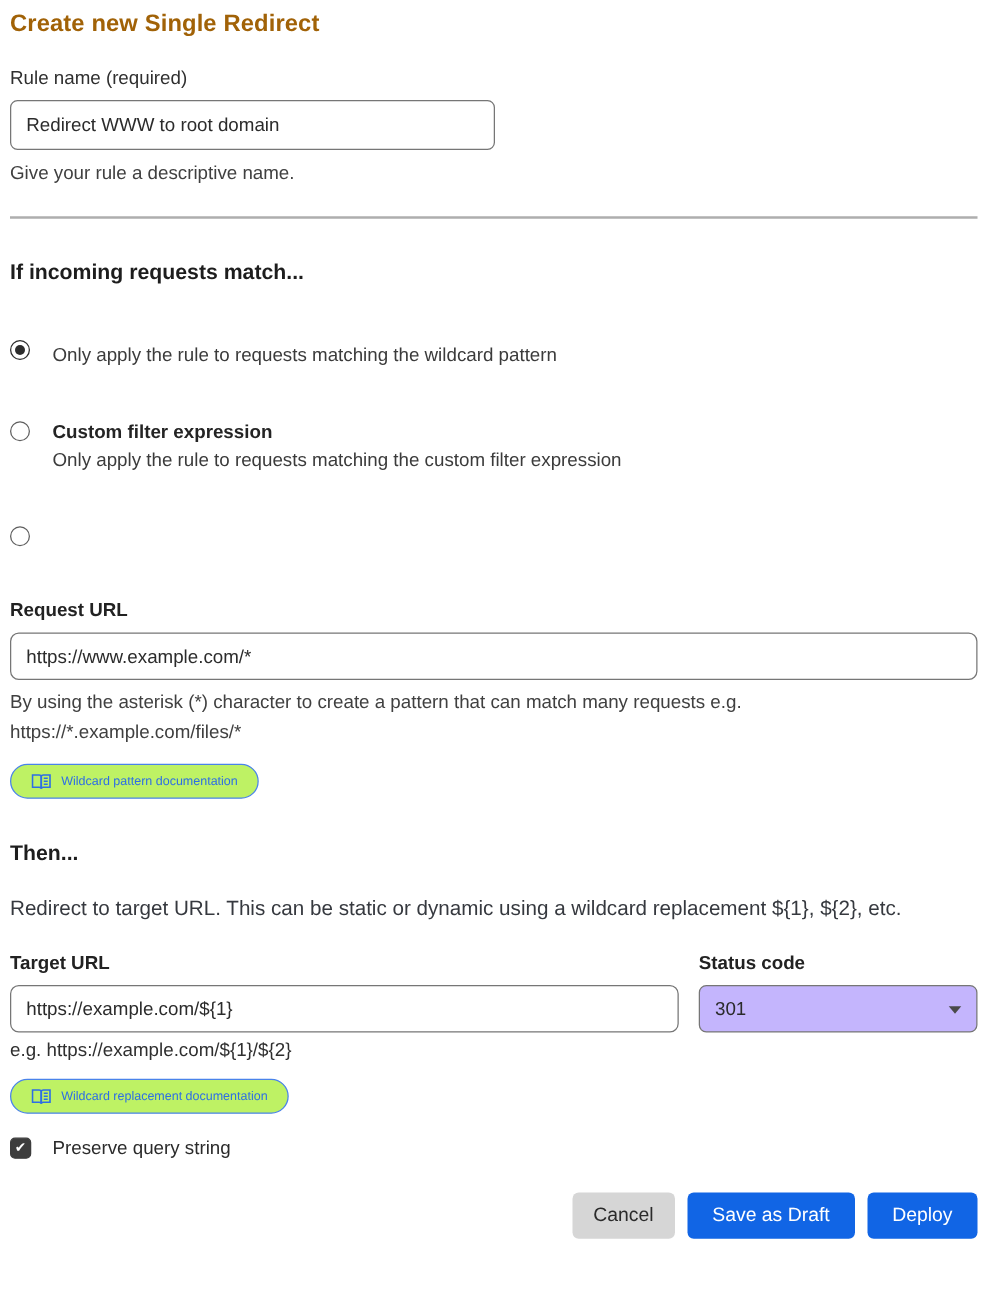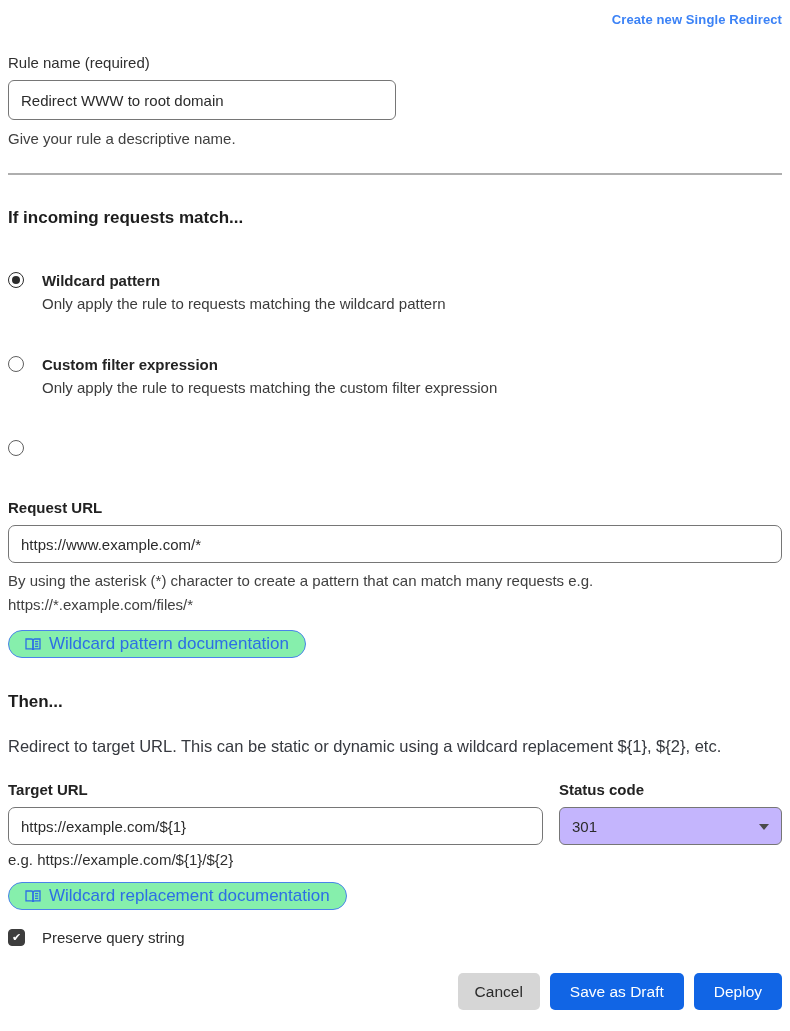--- a/index.html
+++ b/index.html
@@ -6,23 +6,22 @@
   html, body { width: 790px; }
   body {
     width: 790px; height: 1031px;
     background: #ffffff;
     font-family: "Liberation Sans", "DejaVu Sans", sans-serif;
     color: #2b2b2b;
     padding: 8px 8px 4px 8px;
     overflow: hidden;
   }
   .page-title {
-    font-size: 13px; line-height: 24px; font-weight: bold; color: #3b82f6;
+    font-size: 19px; line-height: 24px; font-weight: bold; color: #a16207;
     letter-spacing: 0.1px;
-    text-align: right;
   }
   .field-label { font-size: 15px; line-height: 18px; color: #2f2f2f; margin-top: 22px; }
   .field-label.bold { font-weight: bold; color: #222; }
   .text-input {
     display: block; margin-top: 8px; height: 40px;
     border: 1px solid #767676; border-radius: 6px;
     padding: 0 12px; font-size: 15px; color: #2b2b2b;
     font-family: "Liberation Sans", "DejaVu Sans", sans-serif;
     background: #fff; outline: none;
   }
@@ -50,21 +49,21 @@
   .radio-texts { display: flex; flex-direction: column; }
   .radio-label { font-size: 15px; line-height: 19px; font-weight: bold; color: #242424; cursor: pointer; }
   .radio-desc { font-size: 15px; line-height: 18px; color: #3b3b3b; margin-top: 5px; }
   .request-url-label { margin-top: 43px; }
   .help-wrap { margin-top: 6px; max-width: 774px; }
   
   .doc-pill {
     display: inline-flex; align-items: center; gap: 8px;
     margin-top: 13px; height: 28px; padding: 0 16px;
     border: 1px solid #4a83ea; border-radius: 15px;
-    background: #86efac; color: #2d6ee5; font-size: 17px;
+    background: #bef264; color: #2d6ee5; font-size: 10px;
     font-family: "Liberation Sans", "DejaVu Sans", sans-serif;
     cursor: pointer;
   }
   .doc-pill .book-icon { display: inline-flex; color: #2d6ee5; }
   .then-heading { margin-top: 33px; }
   .then-desc { font-size: 16.5px; line-height: 22px; color: #36393f; margin-top: 22px; }
   
   .target-row { display: flex; gap: 16px; margin-top: 24px; }
   .target-col { width: 535px; }
   .status-col { flex: 1; }
@@ -117,21 +116,20 @@
 <input type="text" class="text-input rule-name-input" value="Redirect WWW to root domain" style="">
 <div class="help-text">Give your rule a descriptive name.</div>
 
 <hr class="divider">
 
 <h2 class="section-heading">If incoming requests match...</h2>
 
 <div class="radio-option">
   <input type="radio" name="match-type" class="radio-input" checked="" style="">
   <div class="radio-texts">
-    <span class="radio-label">Wildcard pattern</span>
     <span class="radio-desc">Only apply the rule to requests matching the wildcard pattern</span>
   </div>
 </div>
 
 <div class="radio-option">
   <input type="radio" name="match-type" class="radio-input" style="">
   <div class="radio-texts">
     <span class="radio-label">Custom filter expression</span>
     <span class="radio-desc">Only apply the rule to requests matching the custom filter expression</span>
   </div>

